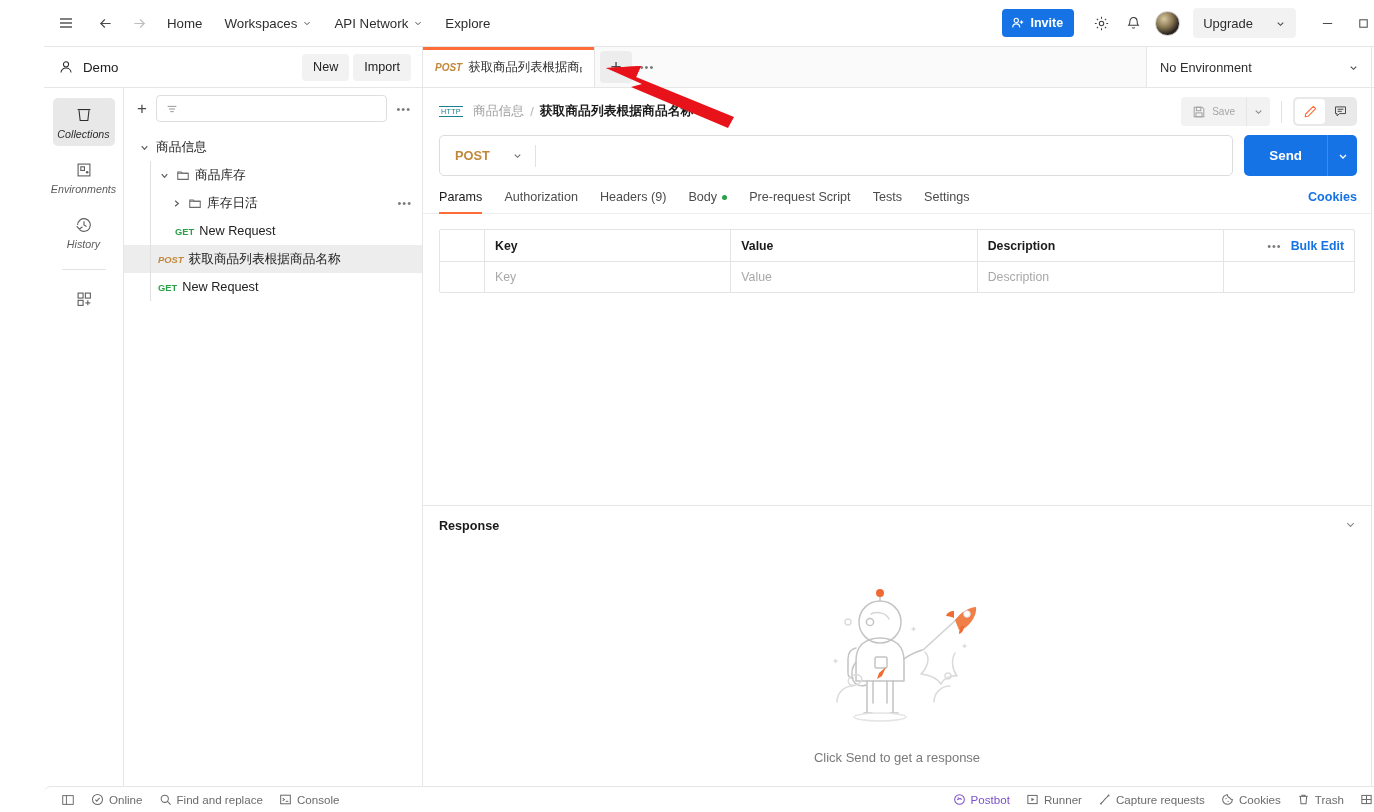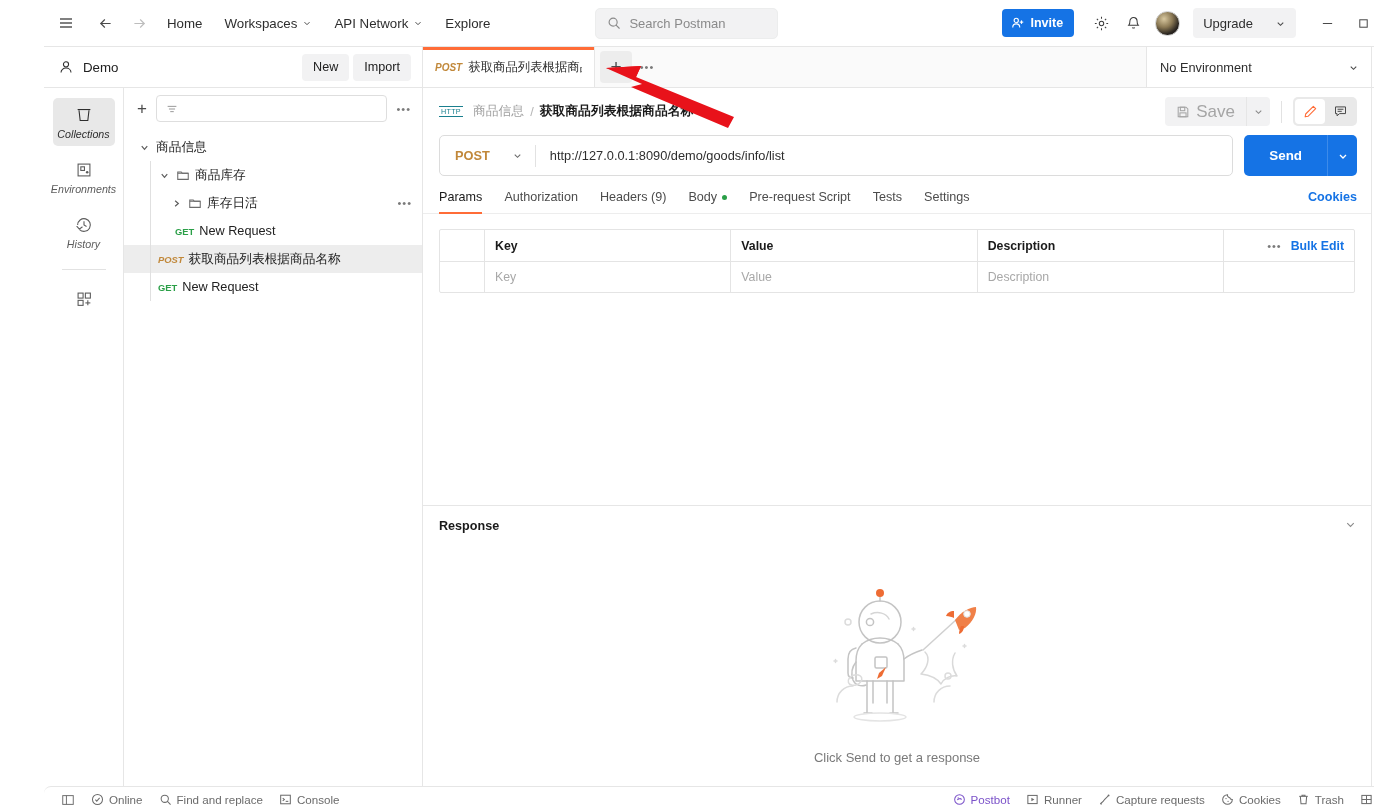--- a/index.html
+++ b/index.html
@@ -132,21 +132,21 @@
   .http-badge {
     font-size: 7.2px; font-weight: normal; color: #1a7f8e; border-top: 1.5px solid #1a7f8e;
     border-bottom: 1.5px solid #1a7f8e; padding: 1px 2px; letter-spacing: .3px;
     margin-right: 10px; line-height: 1.1;
   }
   .crumb-a { font-size: 12.8px; color: #9e9e9e; cursor: pointer; }
   .crumb-sep { font-size: 12.8px; color: #b5b5b5; margin: 0 6px; }
   .crumb-b { font-size: 12.8px; color: #1a1a1a; font-weight: bold; cursor: pointer; }
   .cb-right { margin-left: auto; display: flex; align-items: center; gap: 1px; }
   .save-grp { display: flex; align-items: center; background: #f2f2f3; border-radius: 4px; overflow: hidden; }
-  .save-btn { height: 29px; display: flex; align-items: center; gap: 6px; padding: 0 11px; font-size: 17px; color: #a5a5a5; cursor: default; }
+  .save-btn { height: 29px; display: flex; align-items: center; gap: 6px; padding: 0 11px; font-size: 10px; color: #a5a5a5; cursor: default; }
   .save-car { width: 24px; height: 29px; display: flex; align-items: center; justify-content: center; color: #8a8a8a; cursor: pointer; border-left: 1px solid #e6e6e6; }
   .cb-div { width: 1px; height: 22px; background: #e2e2e2; margin: 0 10px; }
   .tog-grp { display: flex; background: #e9e9e9; border-radius: 5px; padding: 2px; }
   .tog { width: 30px; height: 25px; display: flex; align-items: center; justify-content: center; border-radius: 4px; cursor: pointer; }
   .tog.on { background: #fff; }
 
   .urlrow { display: flex; align-items: center; gap: 11px; padding: 0 14px 0 16px; margin-bottom: 14px; }
   .urlbox {
     flex: 1; height: 41px; border: 1px solid #dcdcdc; border-radius: 5px;
     display: flex; align-items: center; background: #fff;
@@ -250,27 +250,20 @@
     <div class="navitem">
       <span>API Network</span>
       <svg width="10" height="10" viewBox="0 0 12 12" fill="none" stroke="#4a4a4a" stroke-width="1.2">
           <polyline points="3,5 6,8 9,5"></polyline>
         </svg>
     </div>
     <div class="navitem">
       <span>Explore</span>
     </div>
 
-    <div class="searchbox">
-      <svg width="14" height="14" viewBox="0 0 16 16" fill="none" stroke="#8a8a8a" stroke-width="1.3">
-        <circle cx="7" cy="7" r="4.6"></circle>
-          <line x1="10.4" y1="10.4" x2="14" y2="14" stroke-linecap="round"></line>
-      </svg>
-      <span>Search Postman</span>
-    </div>
 
     <div class="hdr-right">
       <div class="invite-btn">
         <svg width="14" height="14" viewBox="0 0 16 16" fill="none" stroke="#fff" stroke-width="1.3">
           <circle cx="6" cy="5" r="2.4"></circle>
             <path d="M2 13c0-2.4 1.8-4 4-4s4 1.6 4 4"></path>
             <line x1="12" y1="5" x2="12" y2="9"></line>
             <line x1="10" y1="7" x2="14" y2="7"></line>
         </svg>
         <span>Invite</span>
@@ -507,21 +500,20 @@
 
       <div class="urlrow">
         <div class="urlbox">
           <div class="method">
             <span>POST</span>
             <svg width="11" height="11" viewBox="0 0 12 12" fill="none" stroke="#6b6b6b" stroke-width="1.2">
                 <polyline points="3,5 6,8 9,5"></polyline>
               </svg>
           </div>
           <div class="meth-div"></div>
-          <div class="urltext">http://127.0.0.1:8090/demo/goods/info/list</div>
         </div>
         <div class="sendgrp">
           <div class="sendbtn">Send</div>
           <div class="sendcar">
             <svg width="12" height="12" viewBox="0 0 12 12" fill="none" stroke="#fff" stroke-width="1.3">
                 <polyline points="3,5 6,8 9,5"></polyline>
               </svg>
           </div>
         </div>
       </div>

